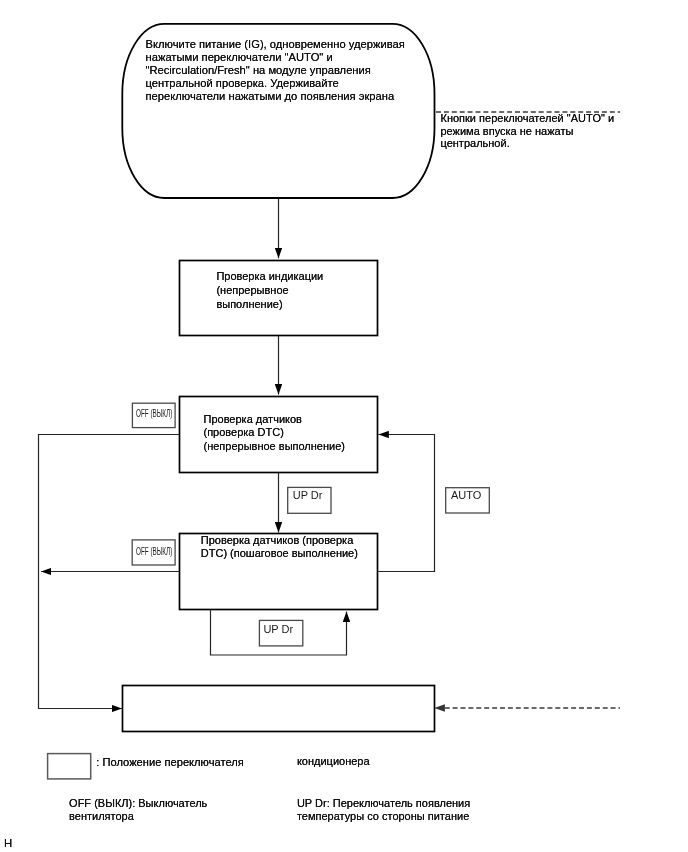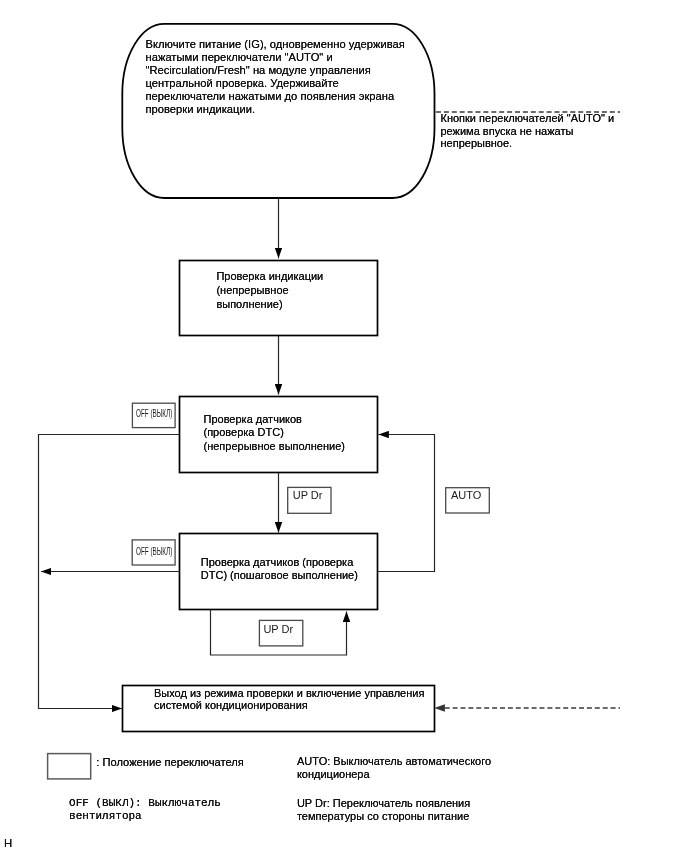--- a/index.html
+++ b/index.html
@@ -5,31 +5,31 @@
   *{margin:0;padding:0;box-sizing:border-box;}
   html,body{margin:0;padding:0;background:#fff;}
   body{width:688px;height:852px;position:relative;font-family:"Liberation Sans",sans-serif;color:#000;-webkit-font-smoothing:antialiased;}
   #root{position:absolute;left:0;top:0;width:620px;height:852px;overflow:hidden;}
   svg{position:absolute;left:0;top:0;}
   .tx{position:absolute;white-space:nowrap;color:#111;transform:translateZ(0);backface-visibility:hidden;text-shadow:0 0 0.25px #000;}
   .startnode{left:145.5px;top:38px;font-size:11.2px;line-height:13.05px;}
   .note{left:440.5px;top:112px;font-size:11px;line-height:12.5px;}
   .step1{left:216.4px;top:270px;font-size:11px;line-height:13.9px;}
   .step2{left:203.5px;top:413px;font-size:11px;line-height:13.35px;}
-  .step3{left:200.8px;top:556px;font-size:11px;line-height:13.2px;}
+  .step3{left:200.8px;top:534px;font-size:11px;line-height:13.2px;}
   .step4{left:154px;top:687px;font-size:11px;line-height:12.1px;}
   .lbl{font-size:11px;line-height:11px;text-shadow:none;color:#1a1a1a;}
   .cond{display:inline-block;transform:scaleX(0.575);transform-origin:left top;backface-visibility:hidden;}
   .off1{left:135.5px;top:408.4px;}
   .off2{left:135.8px;top:545.8px;}
   .updr1{left:292.7px;top:490.2px;}
   .updr2{left:263.4px;top:623.6px;}
   .autolbl{left:450.9px;top:490.3px;text-align:right;}
   .legcap{left:96.3px;top:757.2px;font-size:11.15px;line-height:11.3px;}
-  .legA{left:69.1px;top:797.4px;font-size:11px;line-height:12.7px;font-family:Liberation Mono, monospace;}
+  .legA{left:69.1px;top:797.4px;font-size:11px;line-height:12.7px;}
   .legB{left:296.9px;top:755.4px;font-size:11px;line-height:12.7px;}
   .legC{left:296.9px;top:797.4px;font-size:11px;line-height:12.7px;}
   .footmark{left:4.1px;top:837.8px;font-size:11.4px;line-height:11.4px;}
 </style>
 </head>
 <body>
 
 <div id="root">
 
 <svg width="688" height="852" viewBox="0 0 688 852">
@@ -71,61 +71,55 @@
 
   <path d="M 436 112 L 646.5 112 L 646.5 708 L 434.5 708" stroke="#3a3a3a" stroke-width="1.3" fill="none" stroke-dasharray="5 2.9" marker-end="url(#ahd)"></path>
 </svg>
 
 <div class="tx startnode">
   <div>Включите питание (IG), одновременно удерживая</div>
   <div>нажатыми переключатели "AUTO" и</div>
   <div>"Recirculation/Fresh" на модуле управления</div>
   <div>центральной проверка. Удерживайте</div>
   <div>переключатели нажатыми до появления экрана</div>
-  <div>проверки индикации.</div>
 </div>
 
 <div class="tx note">
   <div>Кнопки переключателей "AUTO" и</div>
   <div>режима впуска не нажаты</div>
-  <div>непрерывное.</div>
+  <div>центральной.</div>
 </div>
 
 <div class="tx step2">
   <div>Проверка датчиков</div>
   <div>(проверка DTC)</div>
   <div>(непрерывное выполнение)</div>
 </div>
 <div class="tx step1">
   <div>Проверка индикации</div>
   <div>(непрерывное</div>
   <div>выполнение)</div>
 </div>
 <div class="tx step3">
   <div>Проверка датчиков (проверка</div>
   <div>DTC) (пошаговое выполнение)</div>
 </div>
-<div class="tx step4">
-  <div>Выход из режима проверки и включение управления</div>
-  <div>системой кондиционирования</div>
-</div>
 
 <div class="tx lbl cond off1">OFF (ВЫКЛ)</div>
 <div class="tx lbl cond off2">OFF (ВЫКЛ)</div>
 <div class="tx lbl updr1">UP Dr</div>
 <div class="tx lbl updr2">UP Dr</div>
 <div class="tx lbl autolbl">AUTO</div>
 
 <div class="tx legcap">: Положение переключателя</div>
 <div class="tx legA">
   <div>OFF (ВЫКЛ): Выключатель</div>
   <div>вентилятора</div>
 </div>
 <div class="tx legB">
-  <div>AUTO: Выключатель автоматического</div>
   <div>кондиционера</div>
 </div>
 <div class="tx legC">
   <div>UP Dr: Переключатель появления</div>
   <div>температуры со стороны питание</div>
 </div>
 
 <div class="tx footmark">H</div>
 </div>
 

